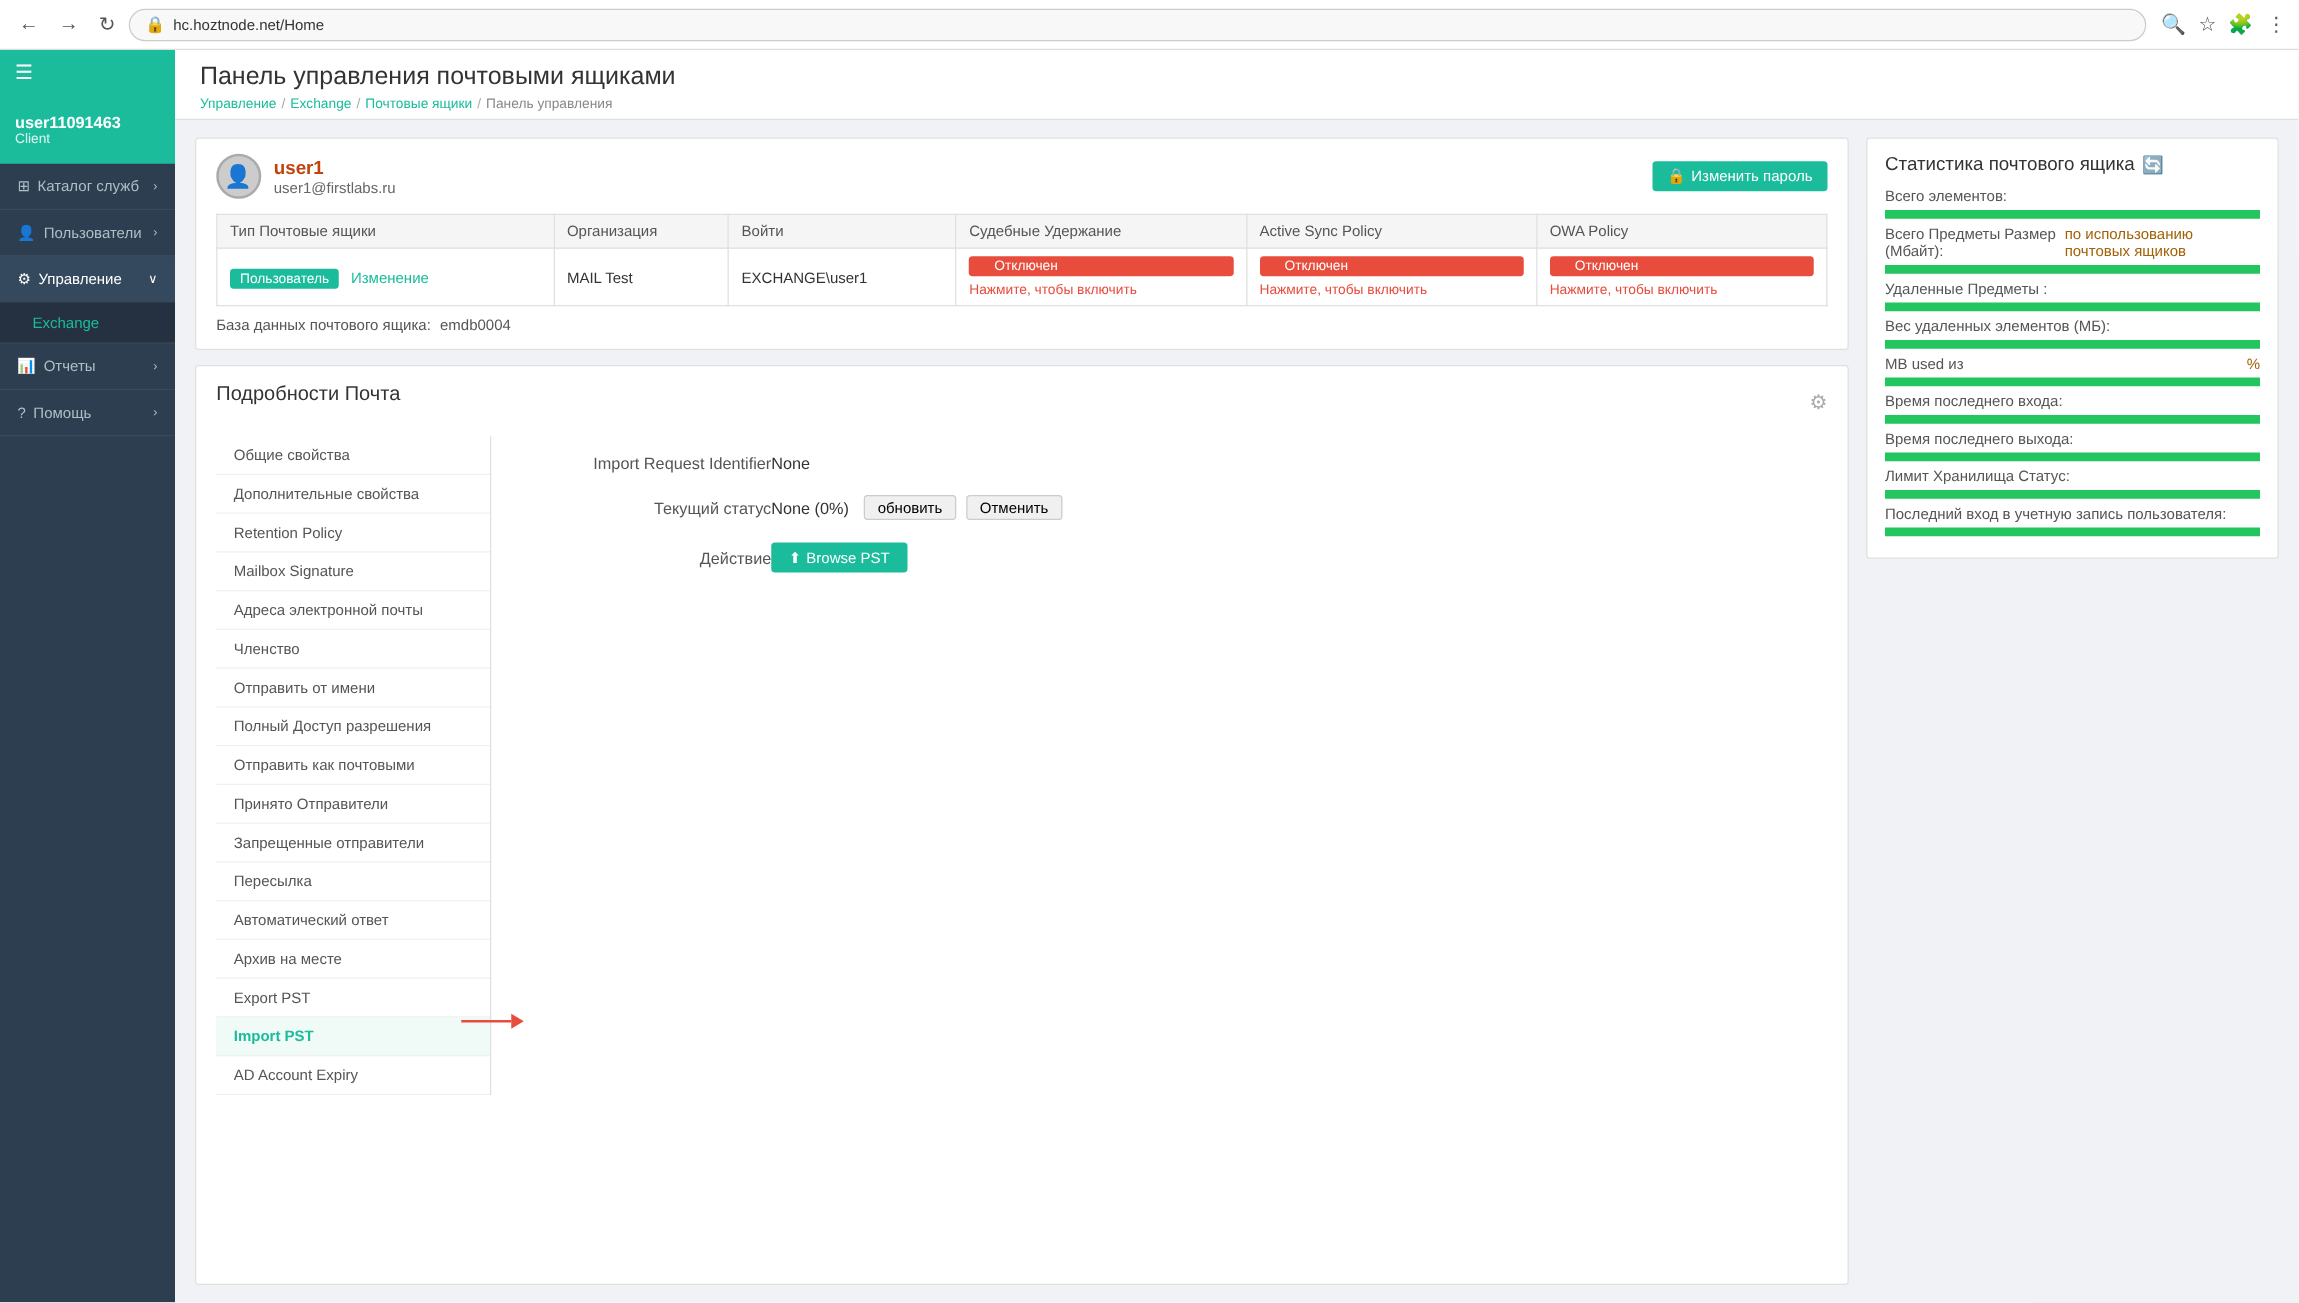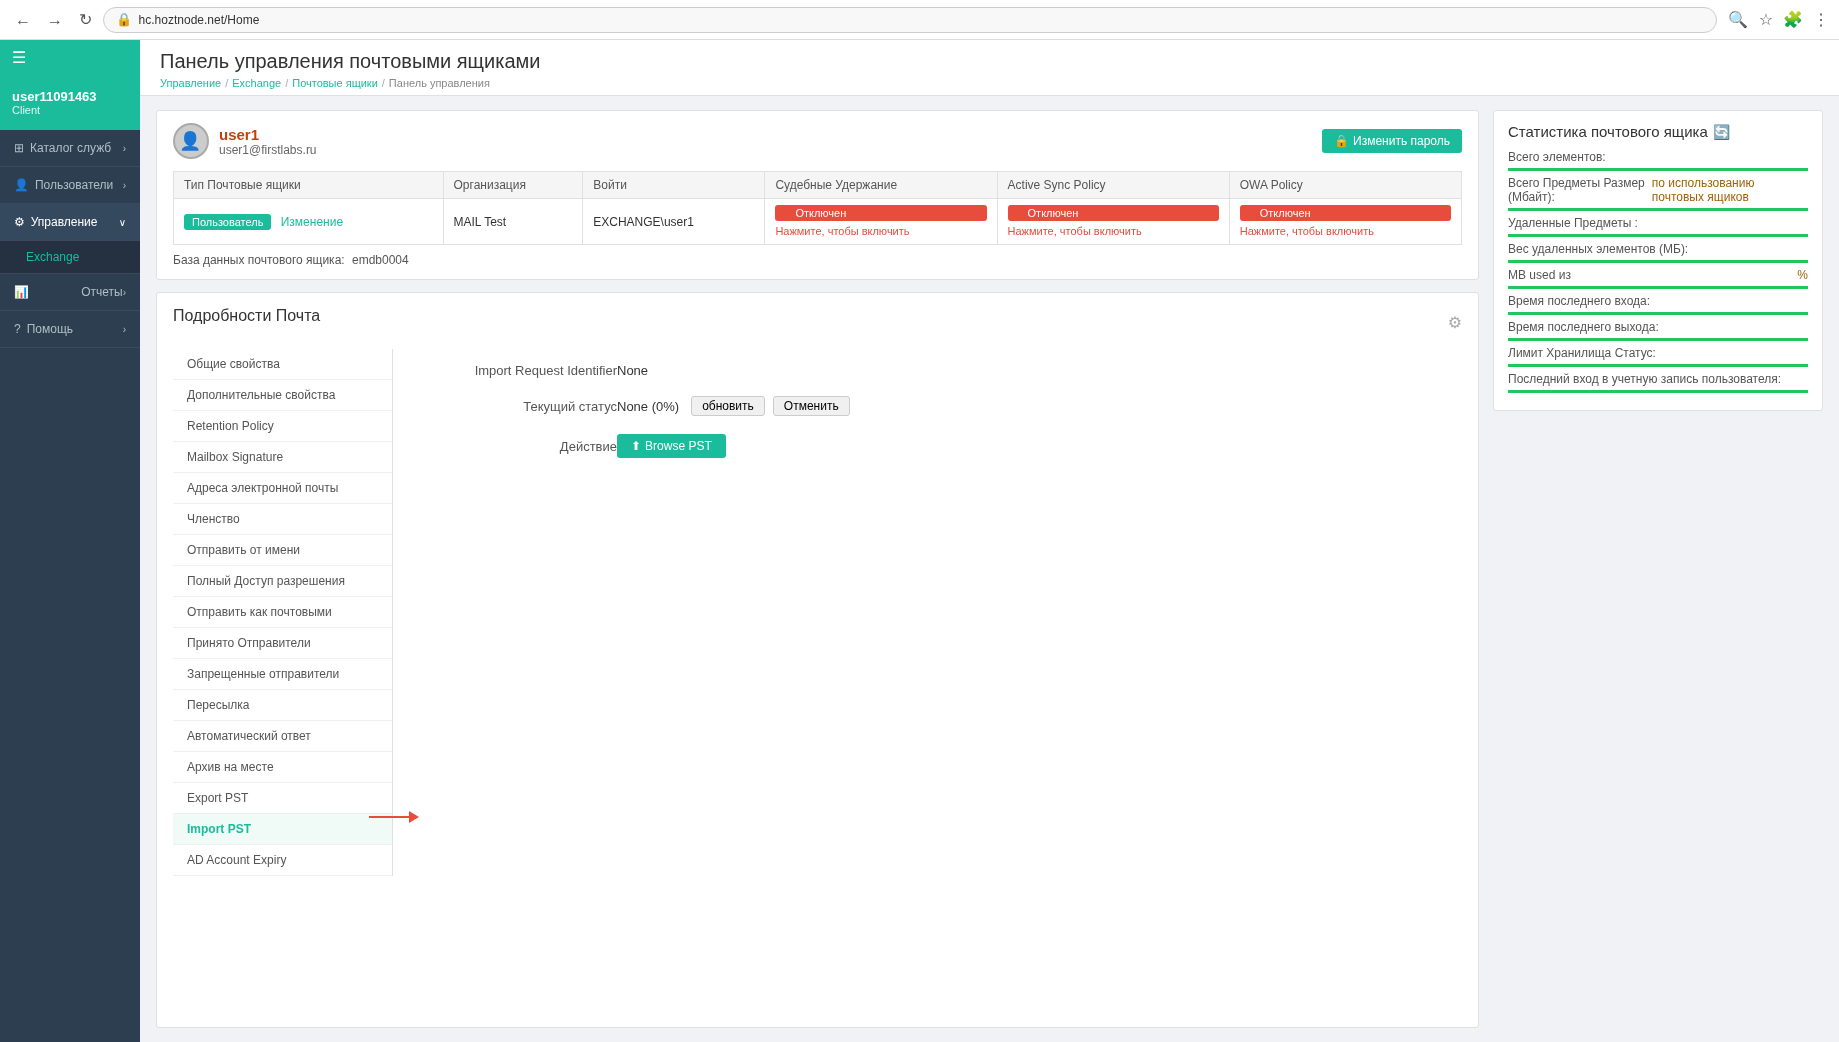--- a/index.html
+++ b/index.html
@@ -187,21 +187,21 @@
       width: 330px;
       flex-shrink: 0;
       background: #fff;
       border: 1px solid #e0e0e0;
       border-radius: 3px;
       padding: 12px 14px;
       height: fit-content;
     }
     .stats-title { font-size: 15px; color: #333; margin-bottom: 10px; display: flex; align-items: center; gap: 6px; }
     .stats-refresh { color: #1abc9c; cursor: pointer; font-size: 14px; }
-    .stats-row { display: flex; justify-content: space-between; align-items: center; margin-bottom: 5px; font-size: 12px; color: #555; border-bottom: 3px solid #22c55e; padding-bottom: 4px; }
+    .stats-row { display: flex; justify-content: space-between; align-items: center; margin-bottom: 5px; font-size: 12px; color: #555; border-bottom: 7px solid #22c55e; padding-bottom: 4px; }
     .stats-value { color: #333; font-size: 12px; text-align: right; }
     .stats-link { color: #a16207; cursor: pointer; font-size: 12px; }
 
     
     ::-webkit-scrollbar { width: 6px; }
     ::-webkit-scrollbar-thumb { background: #ccc; border-radius: 3px; }
   </style>
 </head>
 <body>
 
@@ -244,21 +244,21 @@
     <div class="sidebar-item active">
       <span>⚙</span>
       <span style="flex:1; margin-left:6px;">Управление</span>
       <span class="chevron">∨</span>
     </div>
     <div class="sidebar-sub-item active">
       <span>Exchange</span>
     </div>
     <div class="sidebar-item">
       <span>📊</span>
-      <span style="flex:1; margin-left:6px;text-align:right;">Отчеты</span>
+      <span style="flex:1; margin-left:6px;">Отчеты</span>
       <span class="chevron">›</span>
     </div>
     <div class="sidebar-item">
       <span>?</span>
       <span style="flex:1; margin-left:6px;">Помощь</span>
       <span class="chevron">›</span>
     </div>
   </div>
 
   <div class="content">

